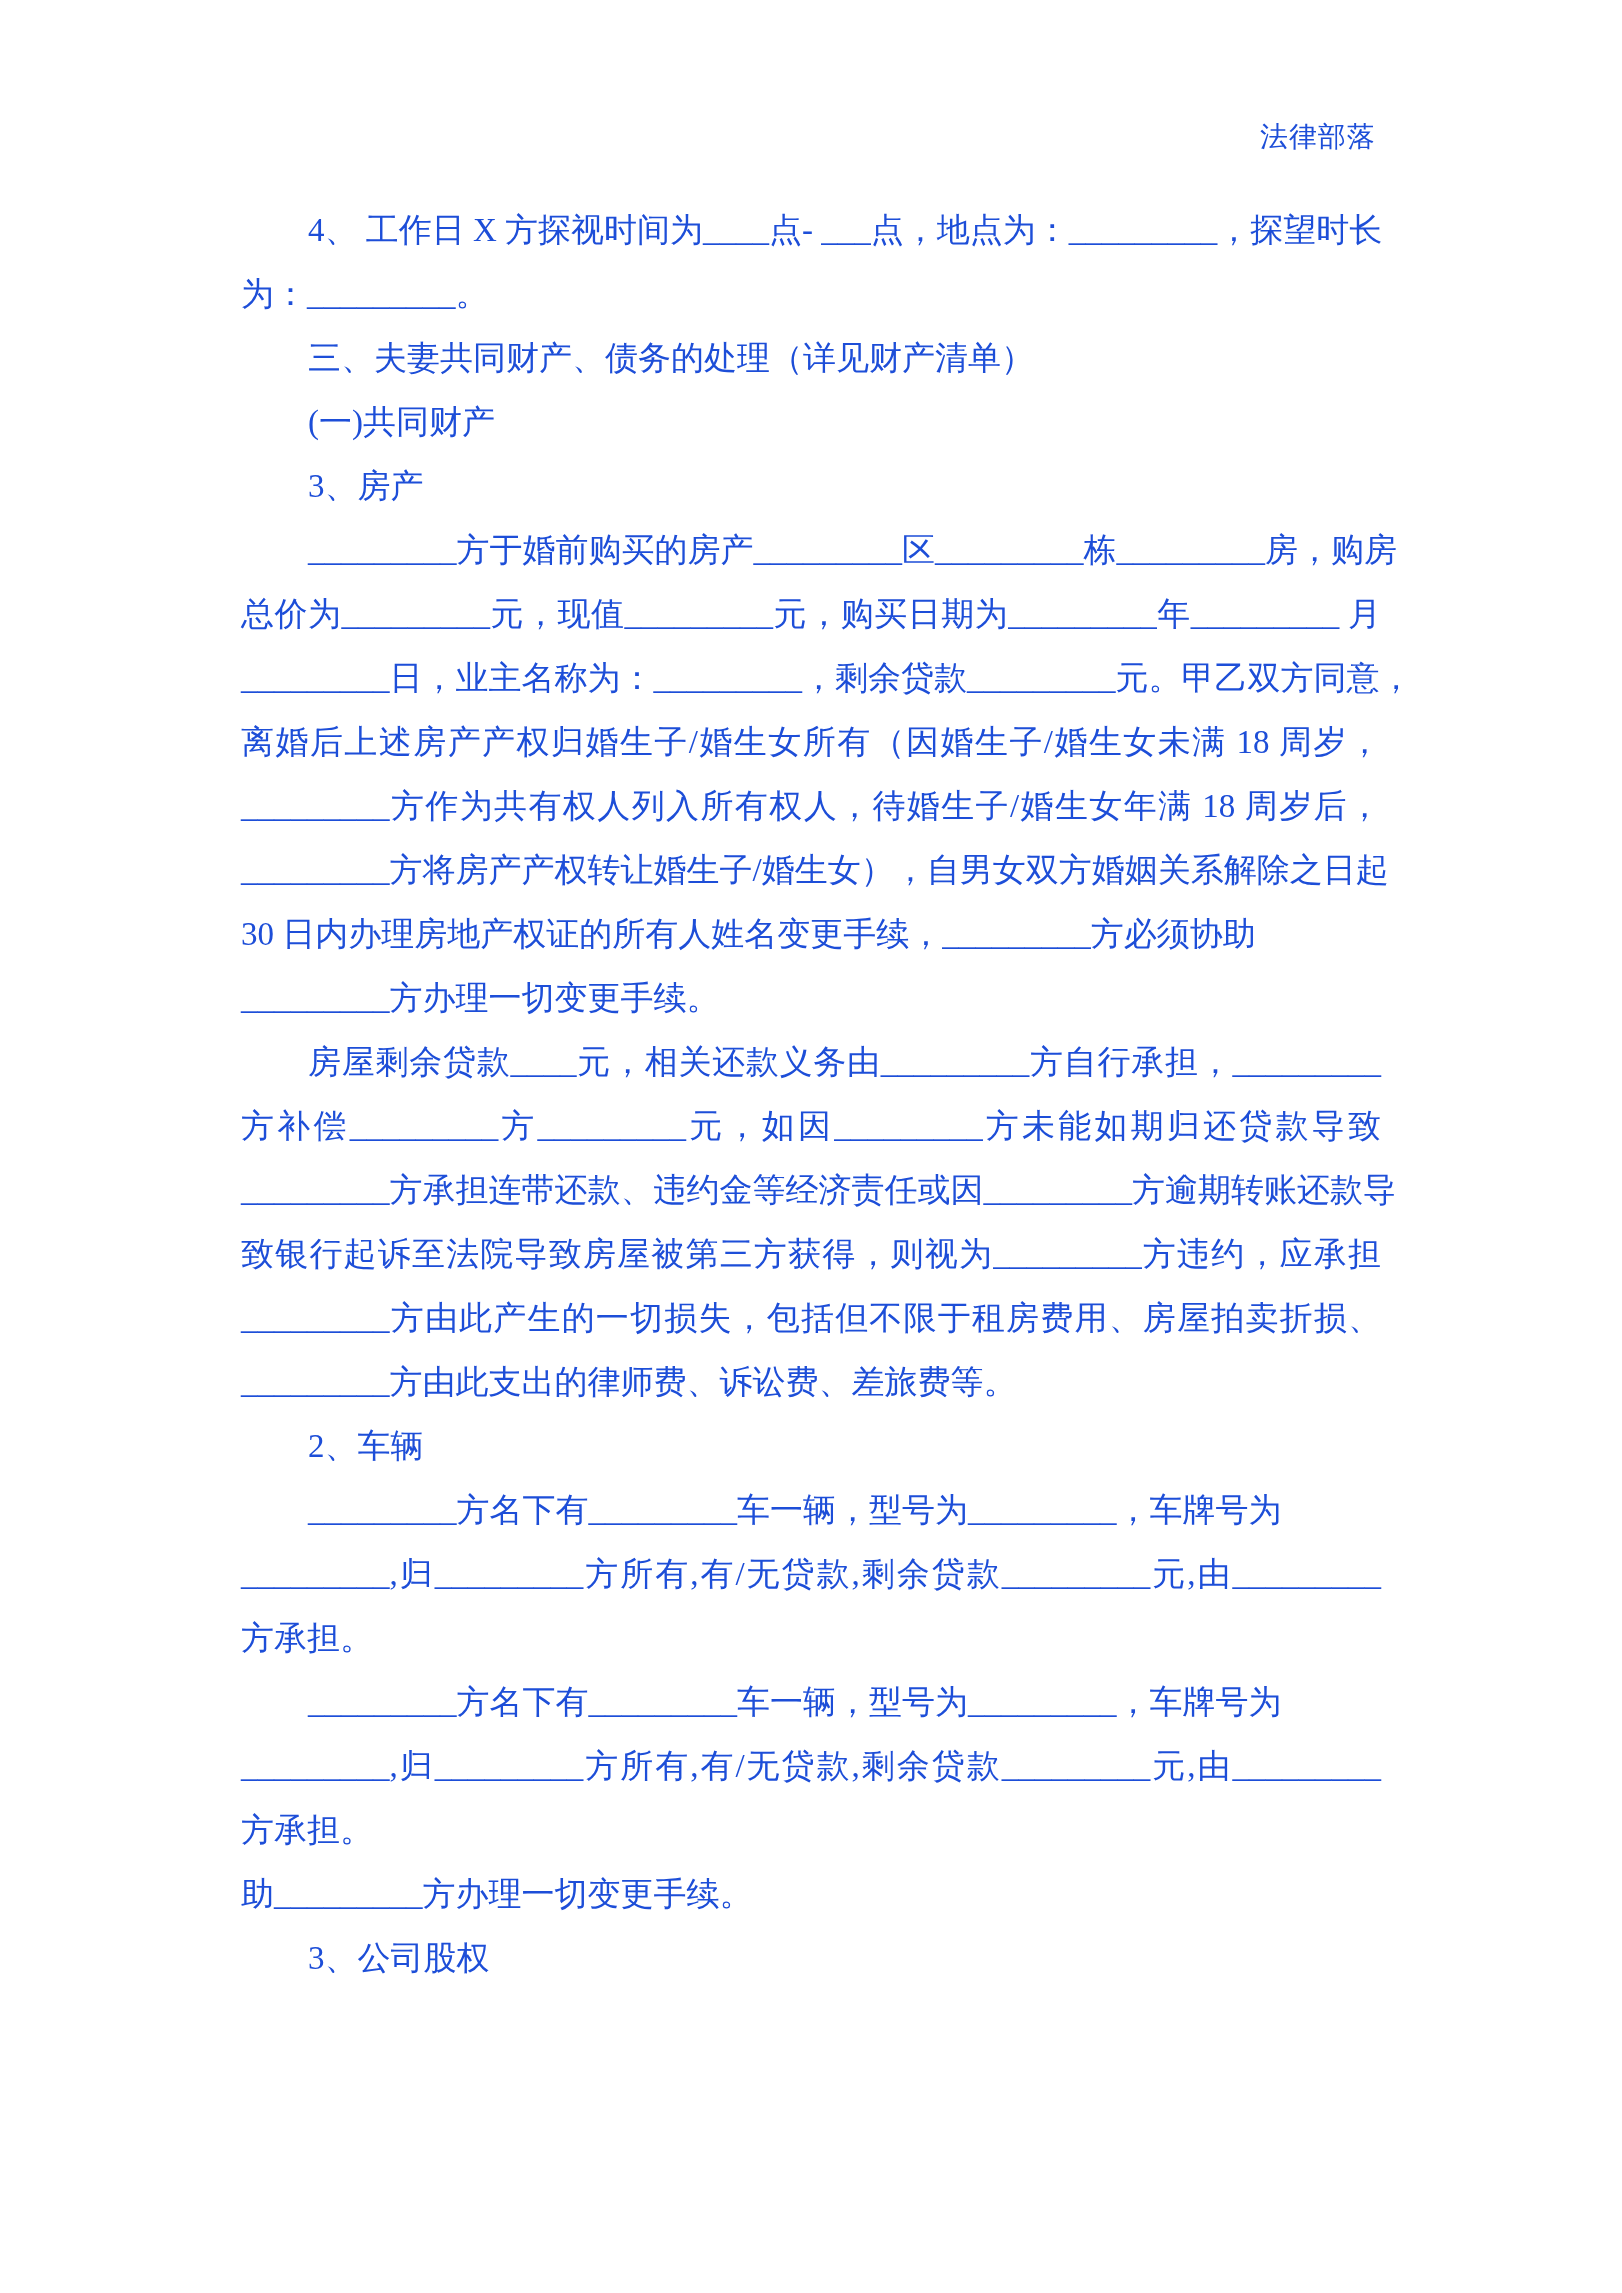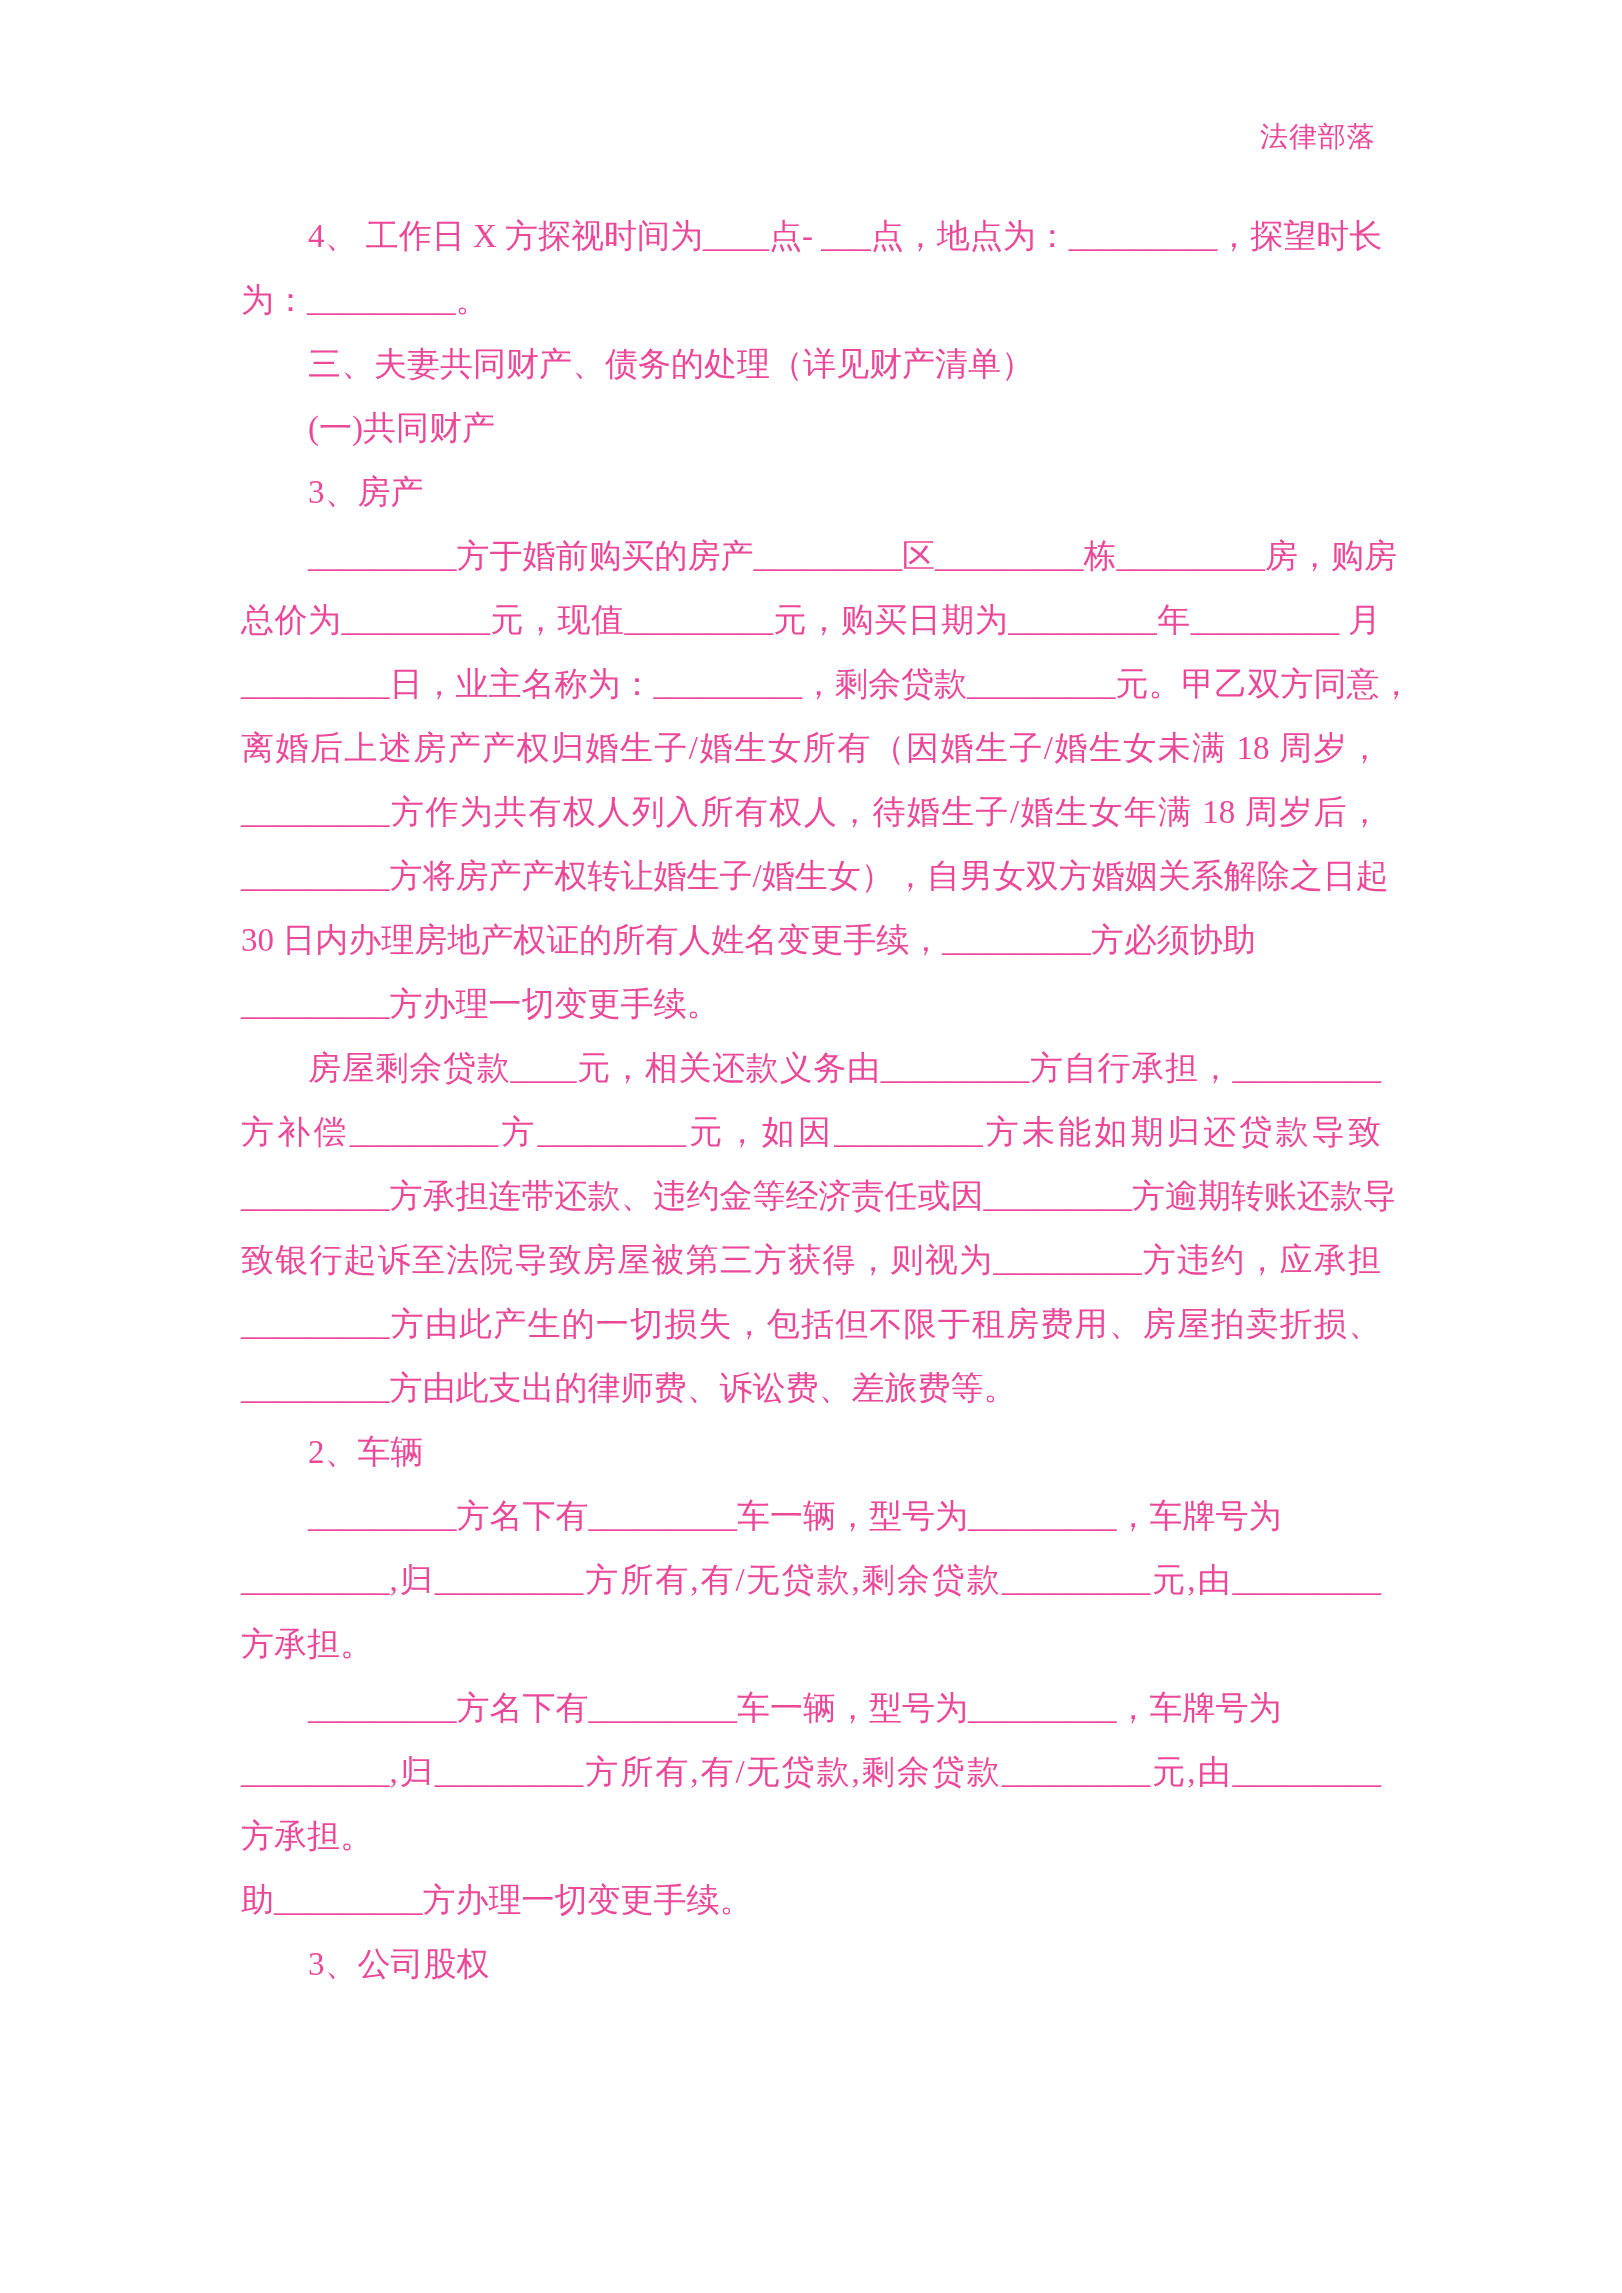--- a/index.html
+++ b/index.html
@@ -5,36 +5,36 @@
   html, body {
     margin: 0;
     padding: 0;
     background: #ffffff;
   }
   .page {
     position: relative;
     width: 1581px;
     height: 2294px;
     background: #ffffff;
-    color: #ec4899;
+    color: #1d4ed8;
     font-family: "Liberation Serif", "DejaVu Serif", serif;
     overflow: hidden;
   }
   .site-label {
     position: absolute;
     left: 1260px;
     top: 118px;
     font-size: 28px;
     letter-spacing: 0.9px;
     white-space: nowrap;
   }
   .doc-body {
     position: absolute;
     left: 241px;
-    top: 204px;
+    top: 198px;
     width: 1140px;
     font-size: 33px;
     line-height: 64px;
   }
   .ln {
     white-space: nowrap;
     height: 64px;
   }
   .indent {
     padding-left: 67px;

